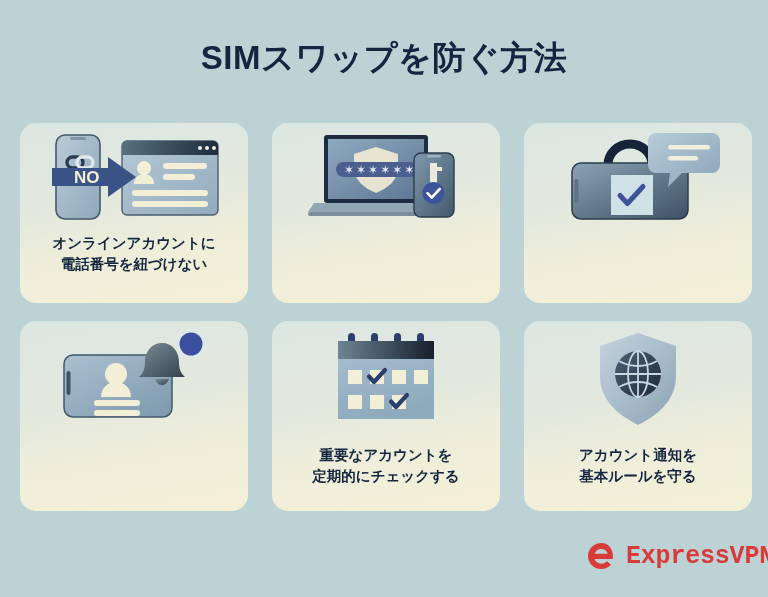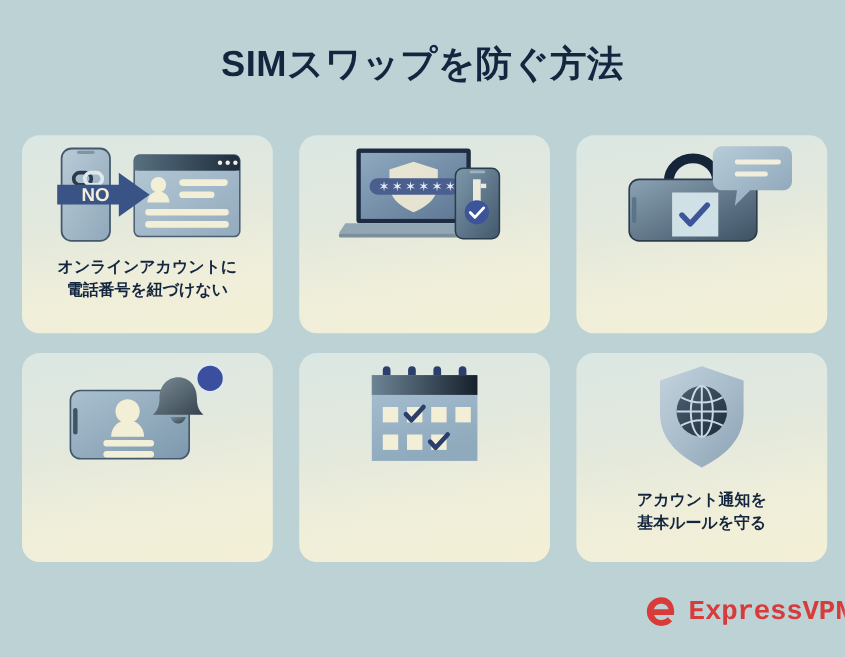--- a/index.html
+++ b/index.html
@@ -272,20 +272,22 @@
           <rect x="66" y="41" width="14" height="14" fill="#f2efd6"></rect>
           <rect x="88" y="41" width="14" height="14" fill="#f2efd6"></rect>
           <path d="M43 47.5l5 5.5 11-12" fill="none" stroke="#2c3e6b" stroke-width="4.2" stroke-linecap="round" stroke-linejoin="round"></path>
 
           <rect x="22" y="66" width="14" height="14" fill="#f2efd6"></rect>
           <rect x="44" y="66" width="14" height="14" fill="#f2efd6"></rect>
           <rect x="66" y="66" width="14" height="14" fill="#f2efd6"></rect>
           <path d="M65 72.5l5 5.5 11-12" fill="none" stroke="#2c3e6b" stroke-width="4.2" stroke-linecap="round" stroke-linejoin="round"></path>
         </svg>
       </div>
+      <div class="caption">重要なアカウントを
+定期的にチェックする</div>
     </div>
 
     <div class="card row2">
       <div class="art">
         <svg width="100" height="100" viewBox="0 0 100 100">
           <defs>
             <linearGradient id="g6sh" x1="0" y1="0" x2="1" y2="1">
               <stop offset="0%" stop-color="#c3d2dd"></stop>
               <stop offset="55%" stop-color="#a6bac9"></stop>
               <stop offset="100%" stop-color="#8ba1b3"></stop>

